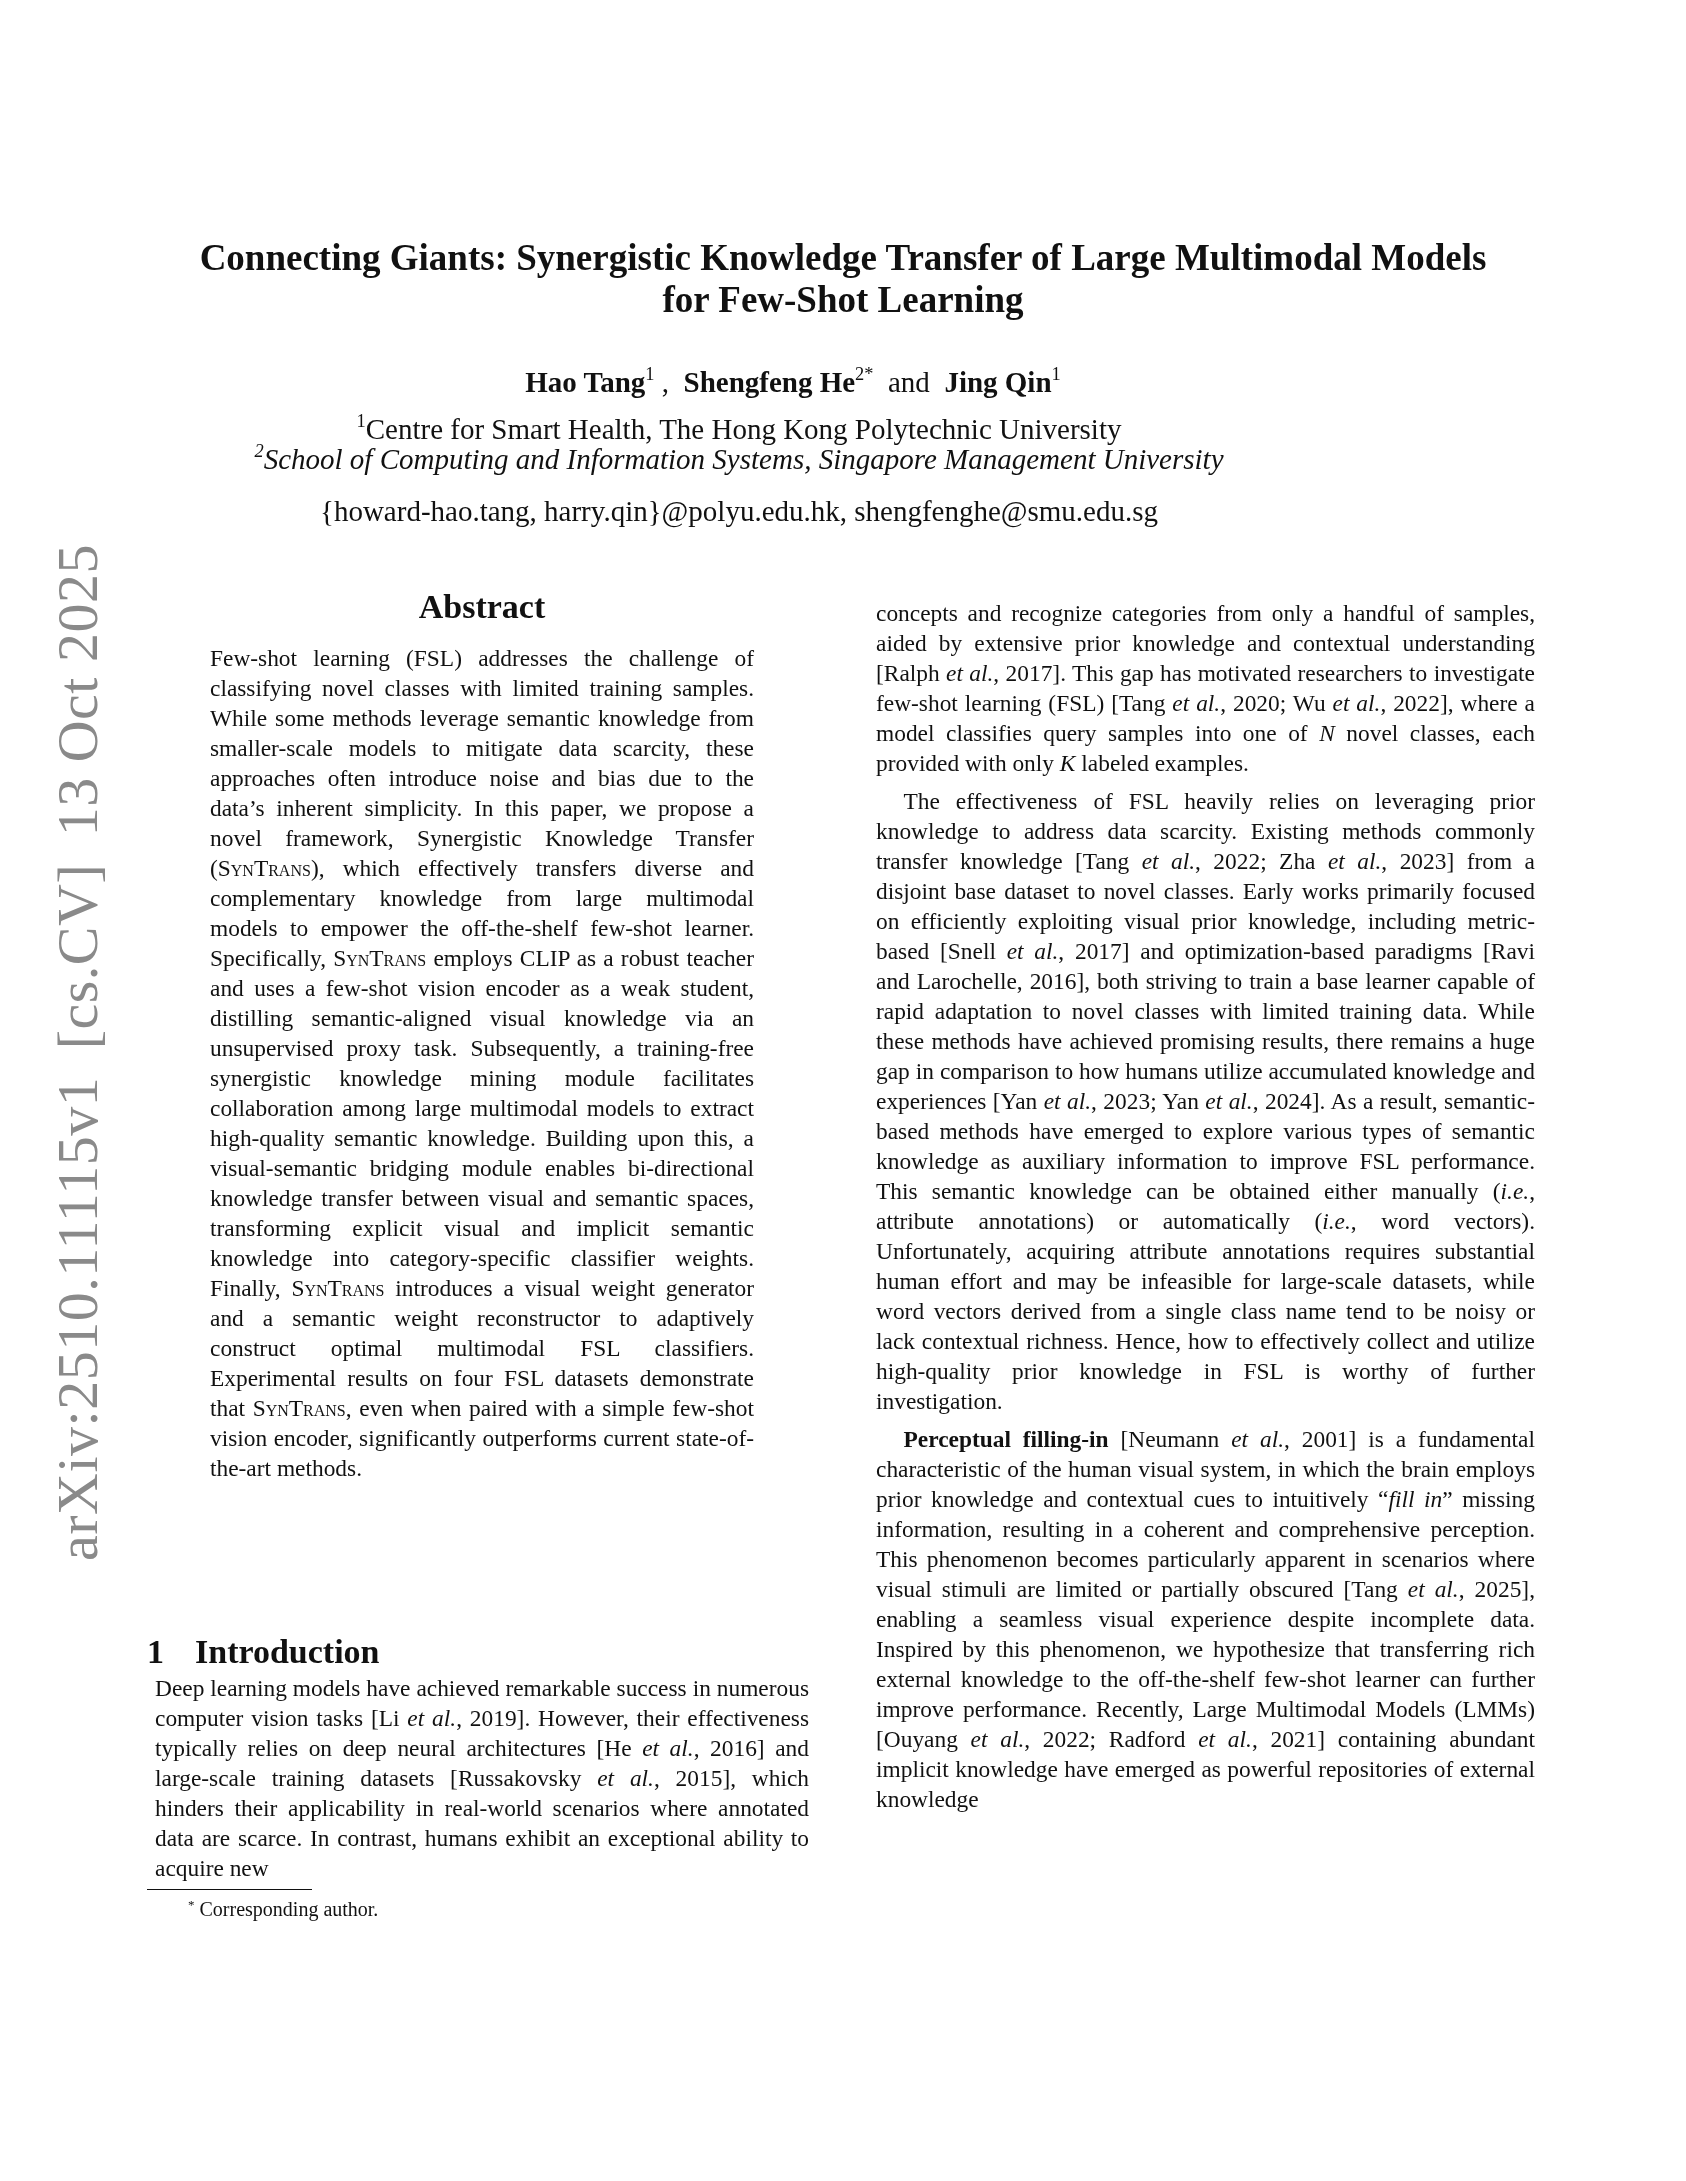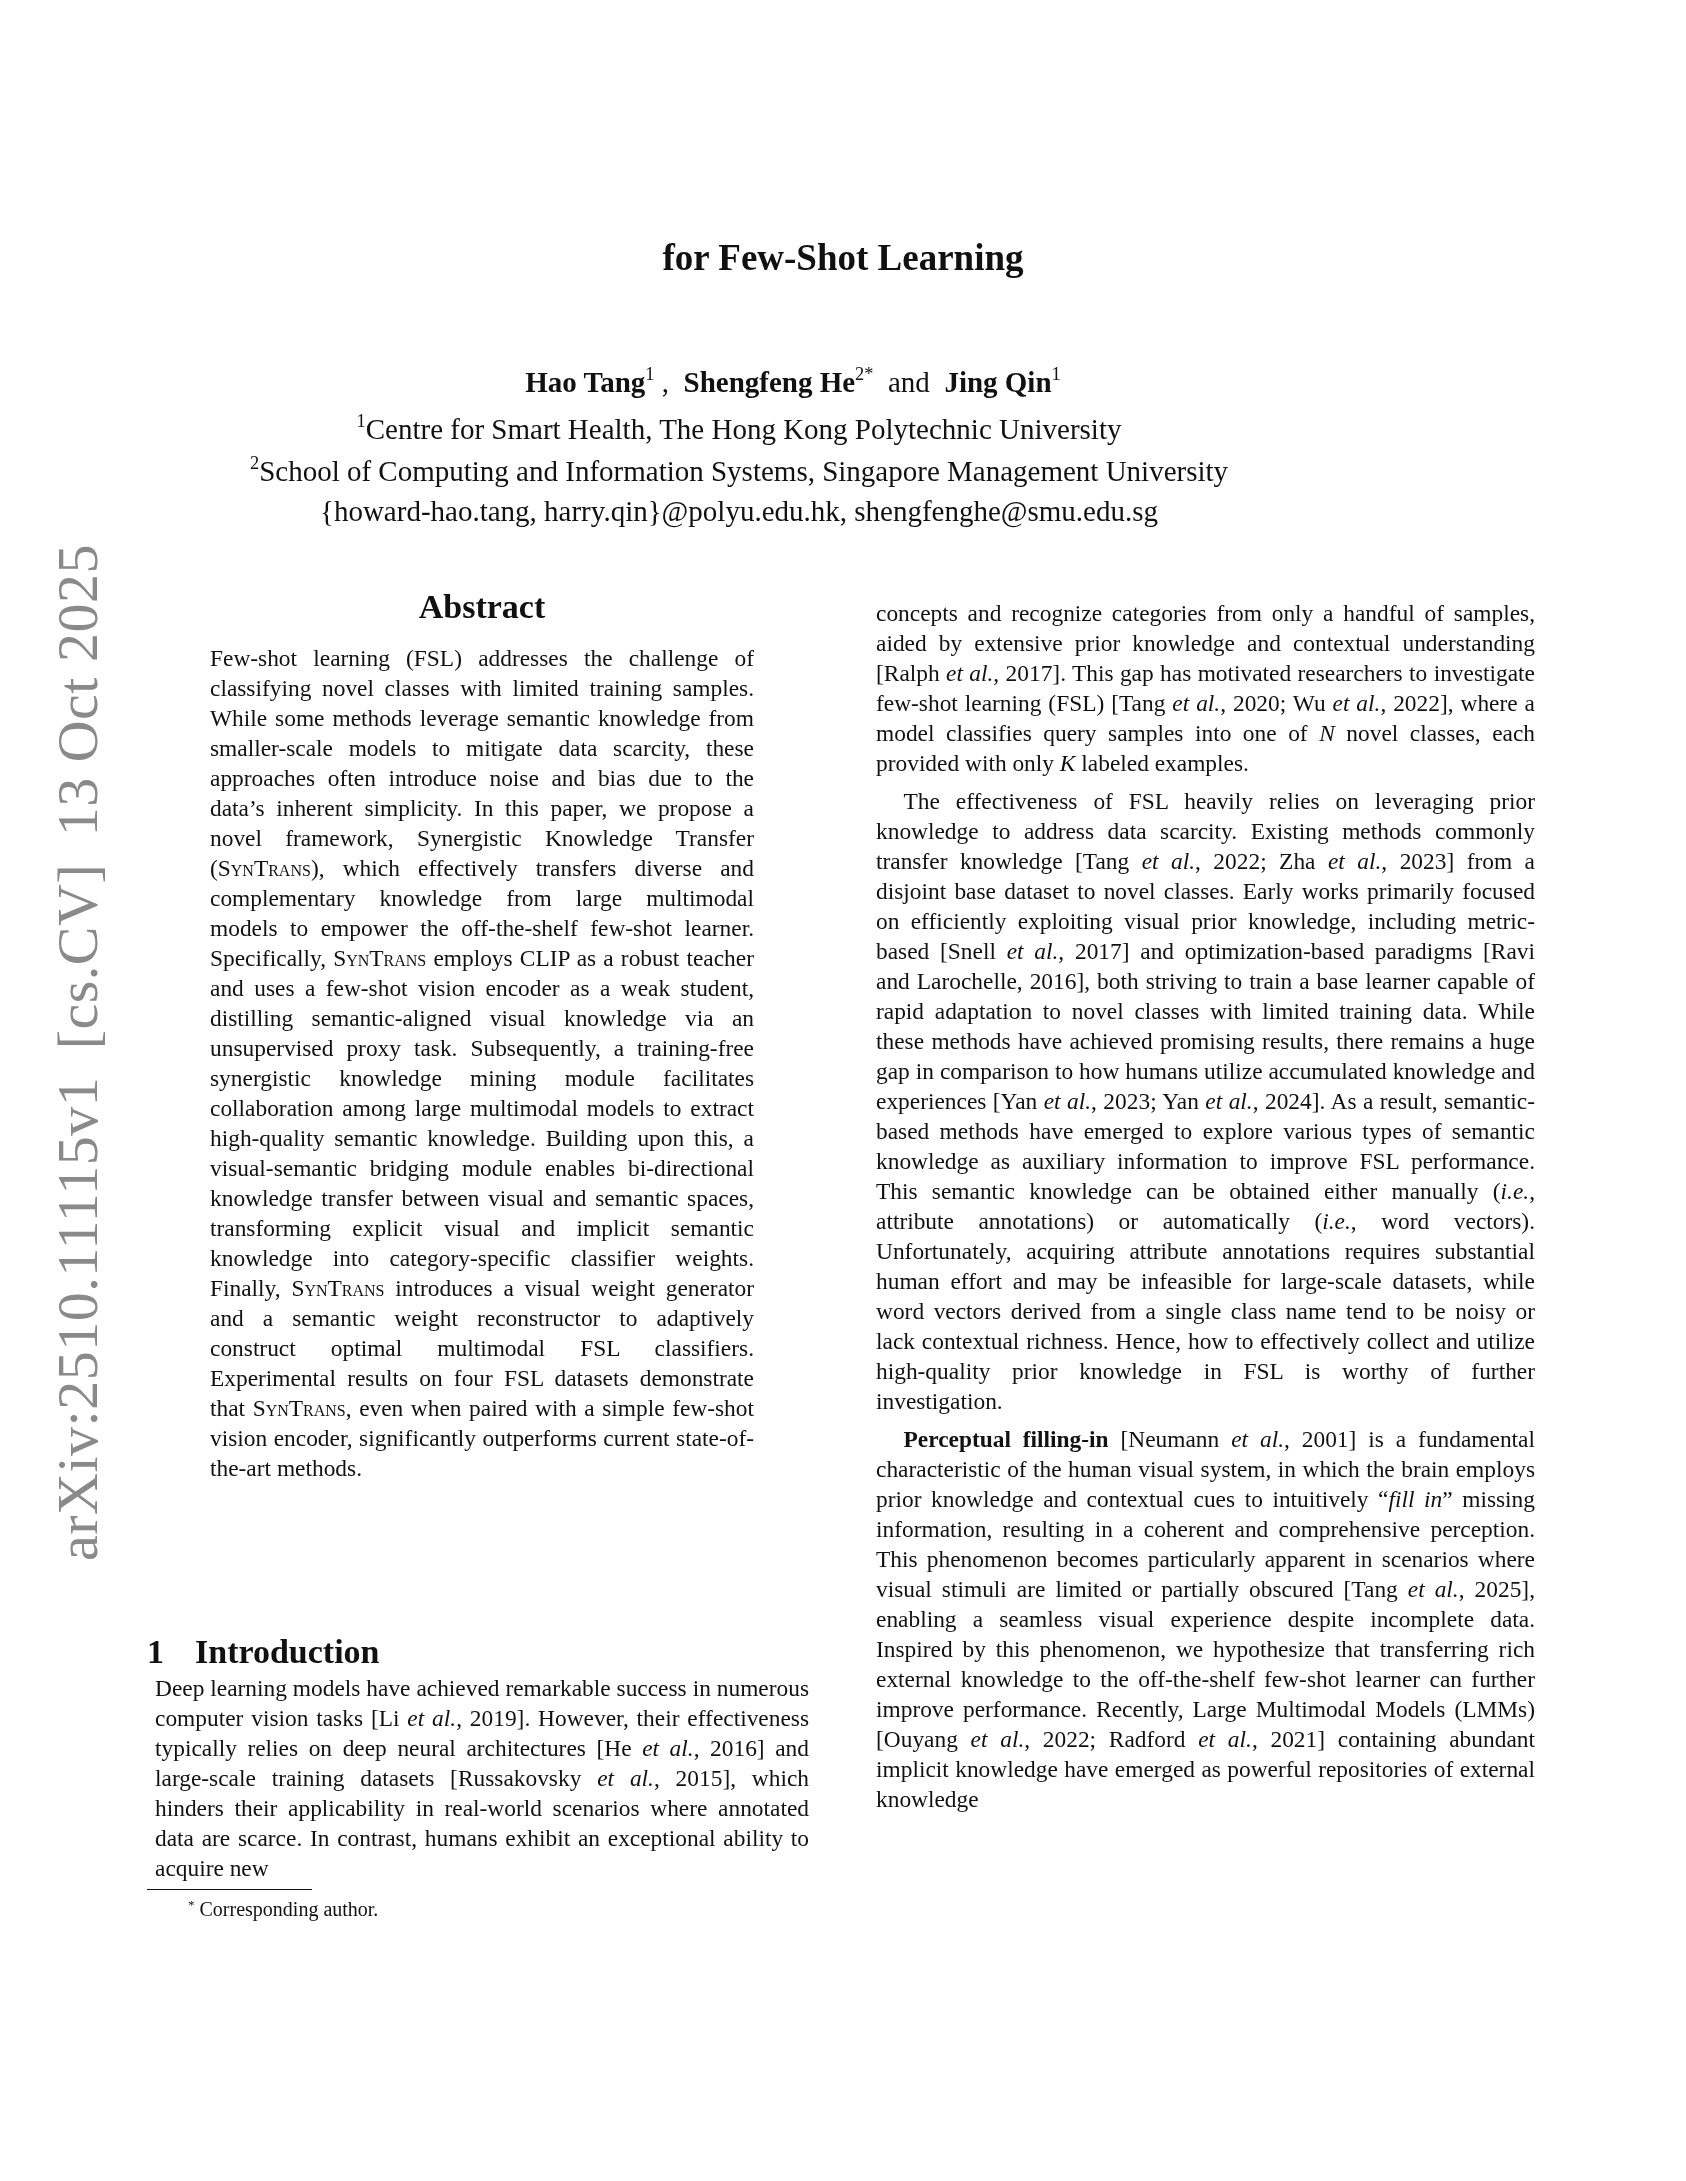--- a/index.html
+++ b/index.html
@@ -42,35 +42,36 @@
   .footnote sup { font-size: 13px; vertical-align: 7.3px; }
 </style>
 </head>
 <body>
 
 <div class="arxiv">
   <span>arXiv:2510.11115v1</span><span>[cs.CV]</span><span>13 Oct 2025</span>
 </div>
 
 <div class="title">
+  <div>Connecting Giants: Synergistic Knowledge Transfer of Large Multimodal Models</div>
   <div>for Few-Shot Learning</div>
 </div>
 
 <div class="authors">
   <b>Hao Tang</b><sup>1</sup>
   <span>,</span>&nbsp;
   <b>Shengfeng He</b><sup>2*</sup>&nbsp;
   <span>and</span>&nbsp;
   <b>Jing Qin</b><sup>1</sup>
 </div>
 
 <div class="affil" style="top:411px;">
   <sup>1</sup><span>Centre for Smart Health, The Hong Kong Polytechnic University</span>
 </div>
-<div class="affil" style="top:453px;">
+<div class="affil" style="top:441px;font-style:italic;">
   <sup>2</sup><span>School of Computing and Information Systems, Singapore Management University</span>
 </div>
 <div class="affil" style="top:493px;">{howard-hao.tang, harry.qin}@polyu.edu.hk, shengfenghe@smu.edu.sg</div>
 
 <div class="abs section-head" style="left:202px; width:560px; top:588px; text-align:center;">Abstract</div>
 
 <div class="col-text" style="left:202px; width:560px; top:635px;">
   <p id="abstract-p">Few-shot learning (FSL) addresses the challenge of classifying novel classes with limited training samples. While some methods leverage seman­tic knowledge from smaller-scale models to miti­gate data scarcity, these approaches often introduce noise and bias due to the data’s inherent simplicity. In this paper, we propose a novel framework, Syn­ergistic Knowledge Transfer (<span class="sc">SynTrans</span>), which effectively transfers diverse and complementary knowledge from large multimodal models to em­power the off-the-shelf few-shot learner. Specif­ically, <span class="sc">SynTrans</span> employs CLIP as a robust teacher and uses a few-shot vision encoder as a weak student, distilling semantic-aligned visual knowledge via an unsupervised proxy task. Subse­quently, a training-free synergistic knowledge min­ing module facilitates collaboration among large multimodal models to extract high-quality seman­tic knowledge. Building upon this, a visual-semantic bridging module enables bi-directional knowledge transfer between visual and semantic spaces, transforming explicit visual and implicit semantic knowledge into category-specific classi­fier weights. Finally, <span class="sc">SynTrans</span> introduces a vi­sual weight generator and a semantic weight re­constructor to adaptively construct optimal mul­timodal FSL classifiers. Experimental results on four FSL datasets demonstrate that <span class="sc">SynTrans</span>, even when paired with a simple few-shot vision encoder, significantly outperforms current state-of-the-art methods.</p>
 </div>
 

